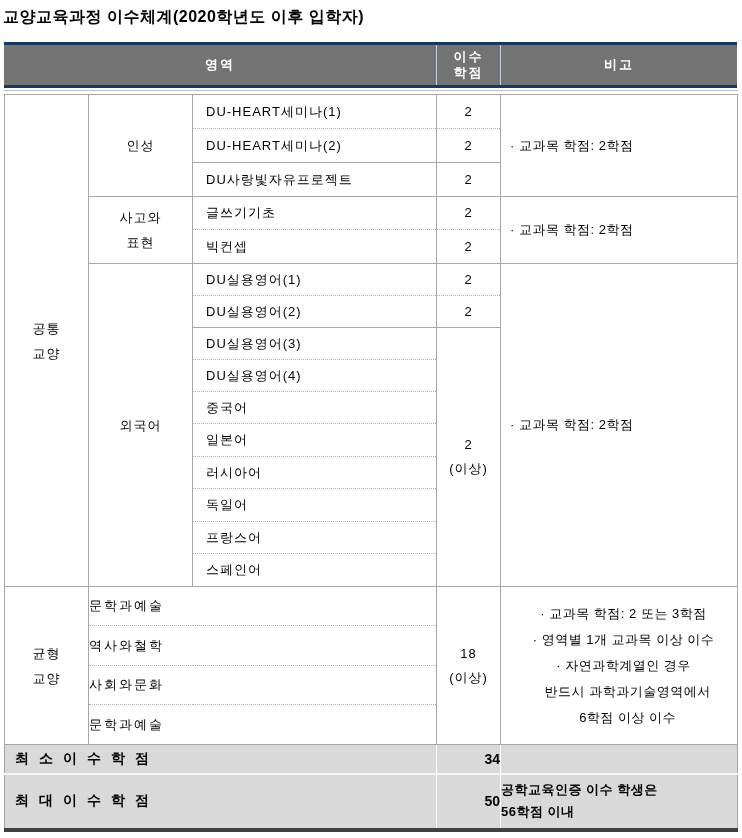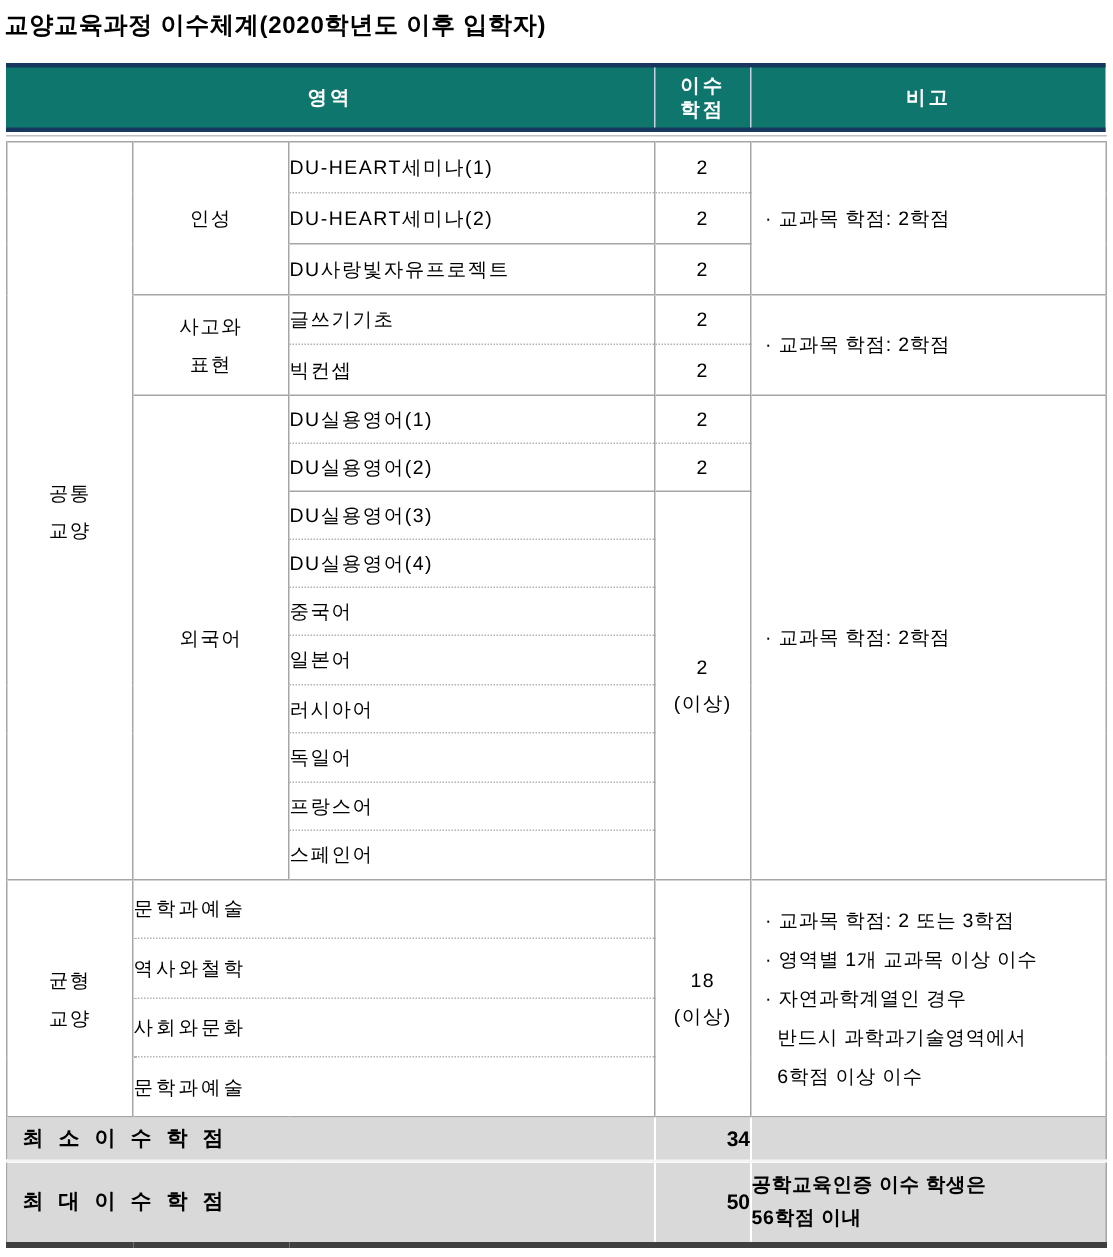--- a/index.html
+++ b/index.html
@@ -18,21 +18,21 @@
     font-weight:bold;
     letter-spacing:0.5px;
     white-space:nowrap;
   }
 
   
   .thead {
     margin-left:4px;
     width:733px; height:46px;
     display:flex;
-    background:#0f766e;
+    background:#737373;
     border-top:3px solid #17375e;
     border-bottom:3px solid #17375e;
   }
   .thead .hcell {
     display:flex; align-items:center; justify-content:center;
     color:#ffffff; font-weight:bold; font-size:13px;
     letter-spacing:2px; text-align:center;
     white-space:pre-wrap; line-height:16px;
   }
   .h-area   { width:432px; }
@@ -57,24 +57,24 @@
     letter-spacing:1px;
     vertical-align:middle;
     border-left:1px solid #a6a6a6;
     overflow:hidden;
   }
   td.group, td.sub {
     text-align:center;
     white-space:pre-wrap;
     line-height:25px;
   }
-  td.course { text-align:left; white-space:nowrap; }
+  td.course { text-align:left; padding-left:13px; white-space:nowrap; }
   td.credit { text-align:center; white-space:pre-wrap; line-height:24px; }
   td.remark { text-align:left; padding-left:9px; letter-spacing:0.5px; }
-  td.remark-multi { white-space:pre-wrap; line-height:26px; letter-spacing:0.5px; }
+  td.remark-multi { white-space:pre-wrap; line-height:26px; letter-spacing:0.5px;text-align:center; }
   td.area { letter-spacing:2px; }
 
   .bt-dot   { border-top:1px dotted #b3b3b3; }
   .bt-solid { border-top:1px solid #a6a6a6; }
 
   tr.gray td {
     background:#d9d9d9;
     font-weight:bold;
     border-left:1px solid #ffffff;
   }

